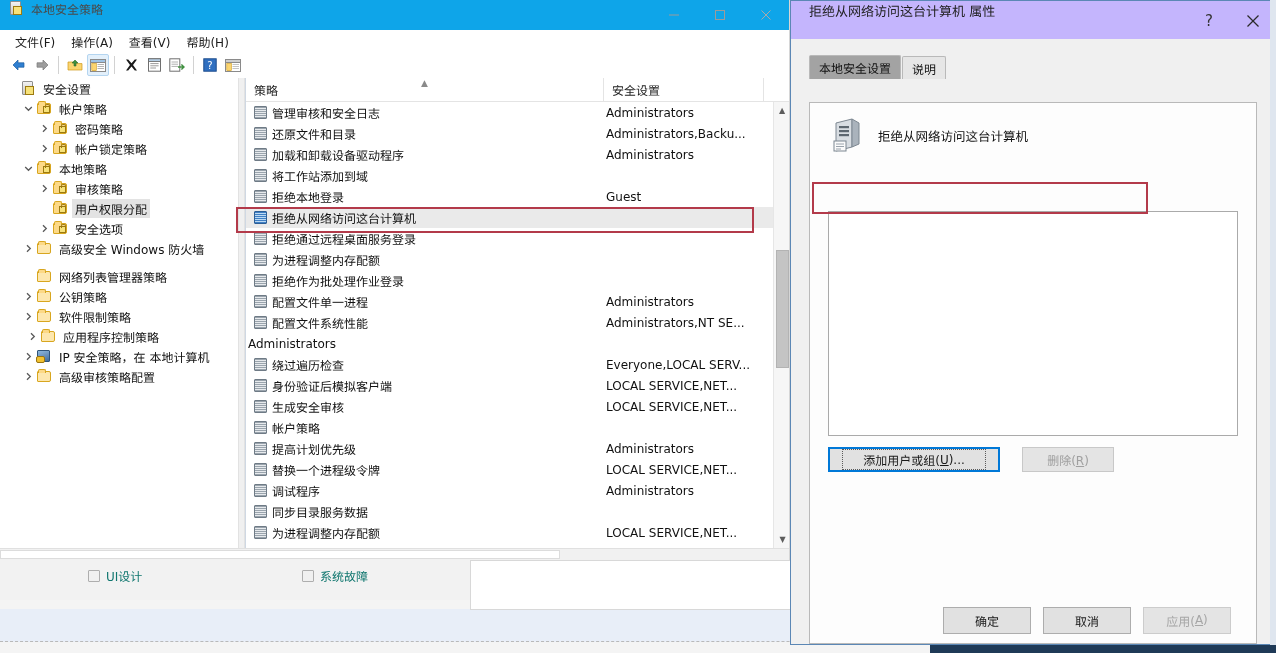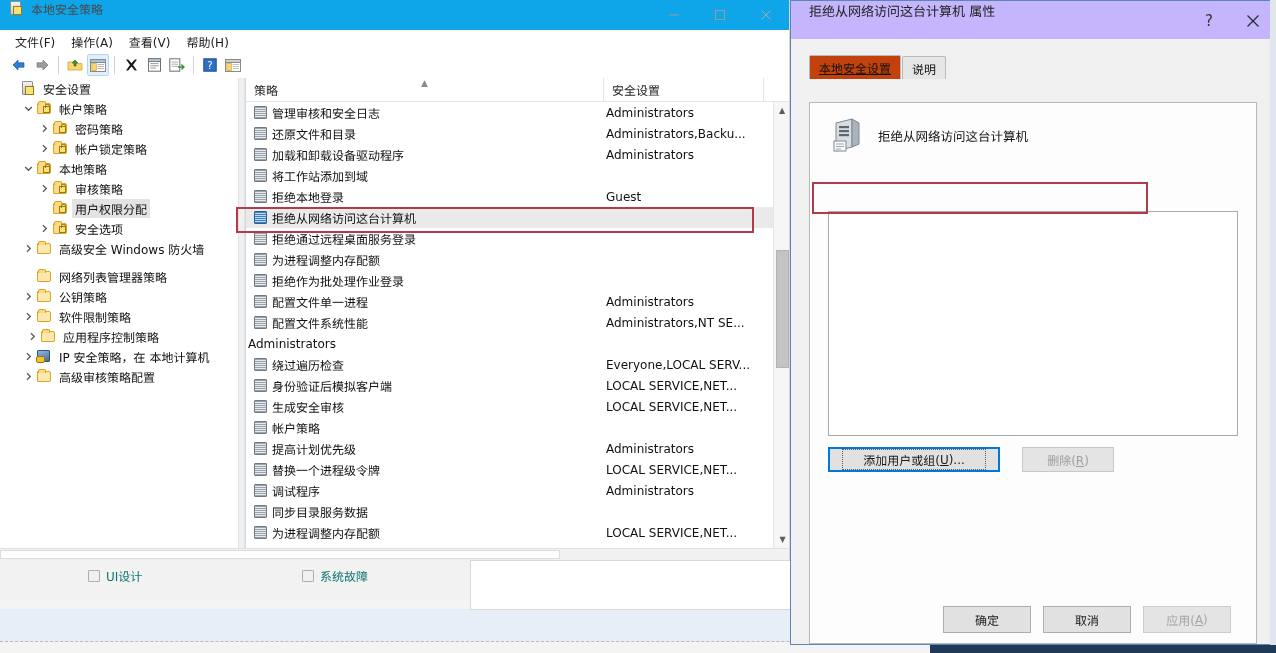--- a/index.html
+++ b/index.html
@@ -215,21 +215,21 @@
     color: #333; font-size: 15px;
   }
   .dlg-body { flex: 1; position: relative; padding: 0 18px; }
 
   .tabstrip { height: 24px; display: flex; align-items: flex-end; gap: 1px; position: relative; z-index: 2; }
   .tab {
     height: 23px; padding: 0 9px; display: flex; align-items: center;
     font-size: 12px; color: #111; border: 1px solid #b9b9b9; border-bottom: none;
     background: #e6e6e6; border-radius: 2px 2px 0 0;
   }
-  .tab.active { background: #c2410c; height: 24px; text-decoration: underline; }
+  .tab.active { background: #a3a3a3; height: 24px; }
 
   .tabpanel {
     position: absolute; left: 18px; right: 18px; top: 64px; bottom: 0;
     border: 1px solid #b9b9b9; background: #fdfdfd; margin-top: -1px;
   }
   .panel-head { display: flex; align-items: center; gap: 14px; padding: 14px 18px 6px 20px; }
   .srv-icon { width: 34px; height: 36px; position: relative; flex: none; }
   .panel-head .ph-text { font-size: 12.5px; color: #111; }
 
   .memberbox {
@@ -245,21 +245,21 @@
   .btn.focus { border: 2px solid #0078d7; background: #e1e1e1; }
   .btn.focus .inner {
     border: 1px dotted #5a5a5a; padding: 1px 6px; display: flex; align-items: center; justify-content: center;
     width: 100%; height: 100%;
   }
   .btn.disabled { color: #a0a0a0; background: #e4e4e4; border-color: #c8c8c8; }
   .btn-wide { min-width: 172px; }
 
   .dlg-footer {
     position: absolute; left: 0; right: 0; bottom: 10px; height: 28px;
-    display: flex; justify-content: flex-end; gap: 12px;
+    display: flex; justify-content: flex-end; align-items: center; gap: 12px;
     padding-right: 44px;
   }
   .footer-btn {
     width: 88px; height: 27px; display: flex; align-items: center; justify-content: center;
     font-size: 12px; color: #1b1b1b; background: #e1e1e1; border: 1px solid #adadad;
   }
   .footer-btn.disabled { color: #a6a6a6; background: #e4e4e4; border-color: #cccccc; }
 
   
   .annot {

